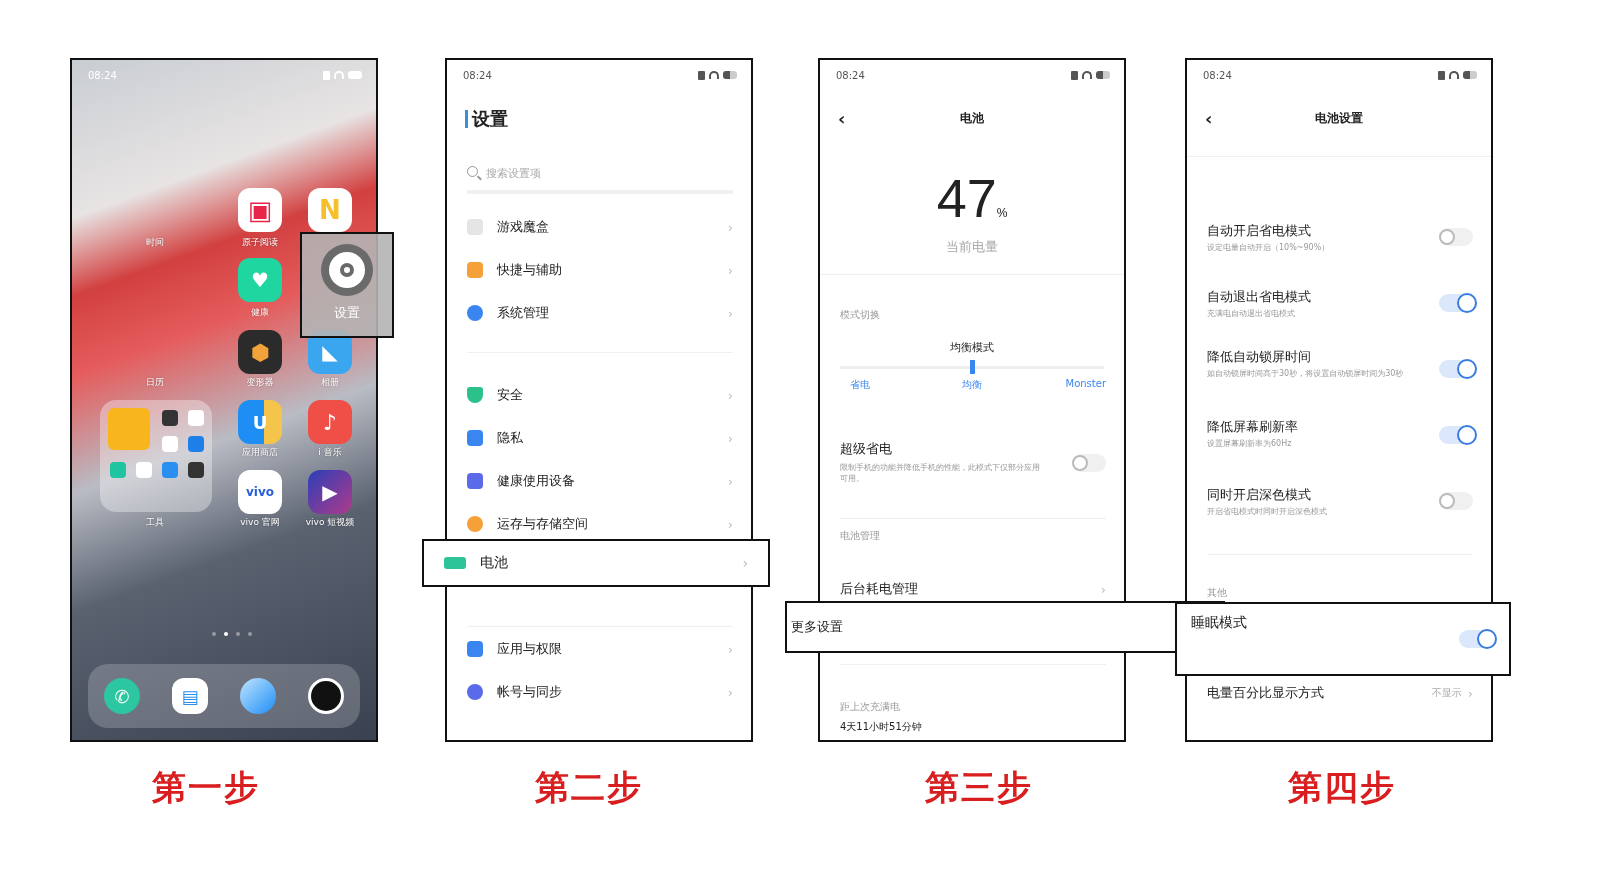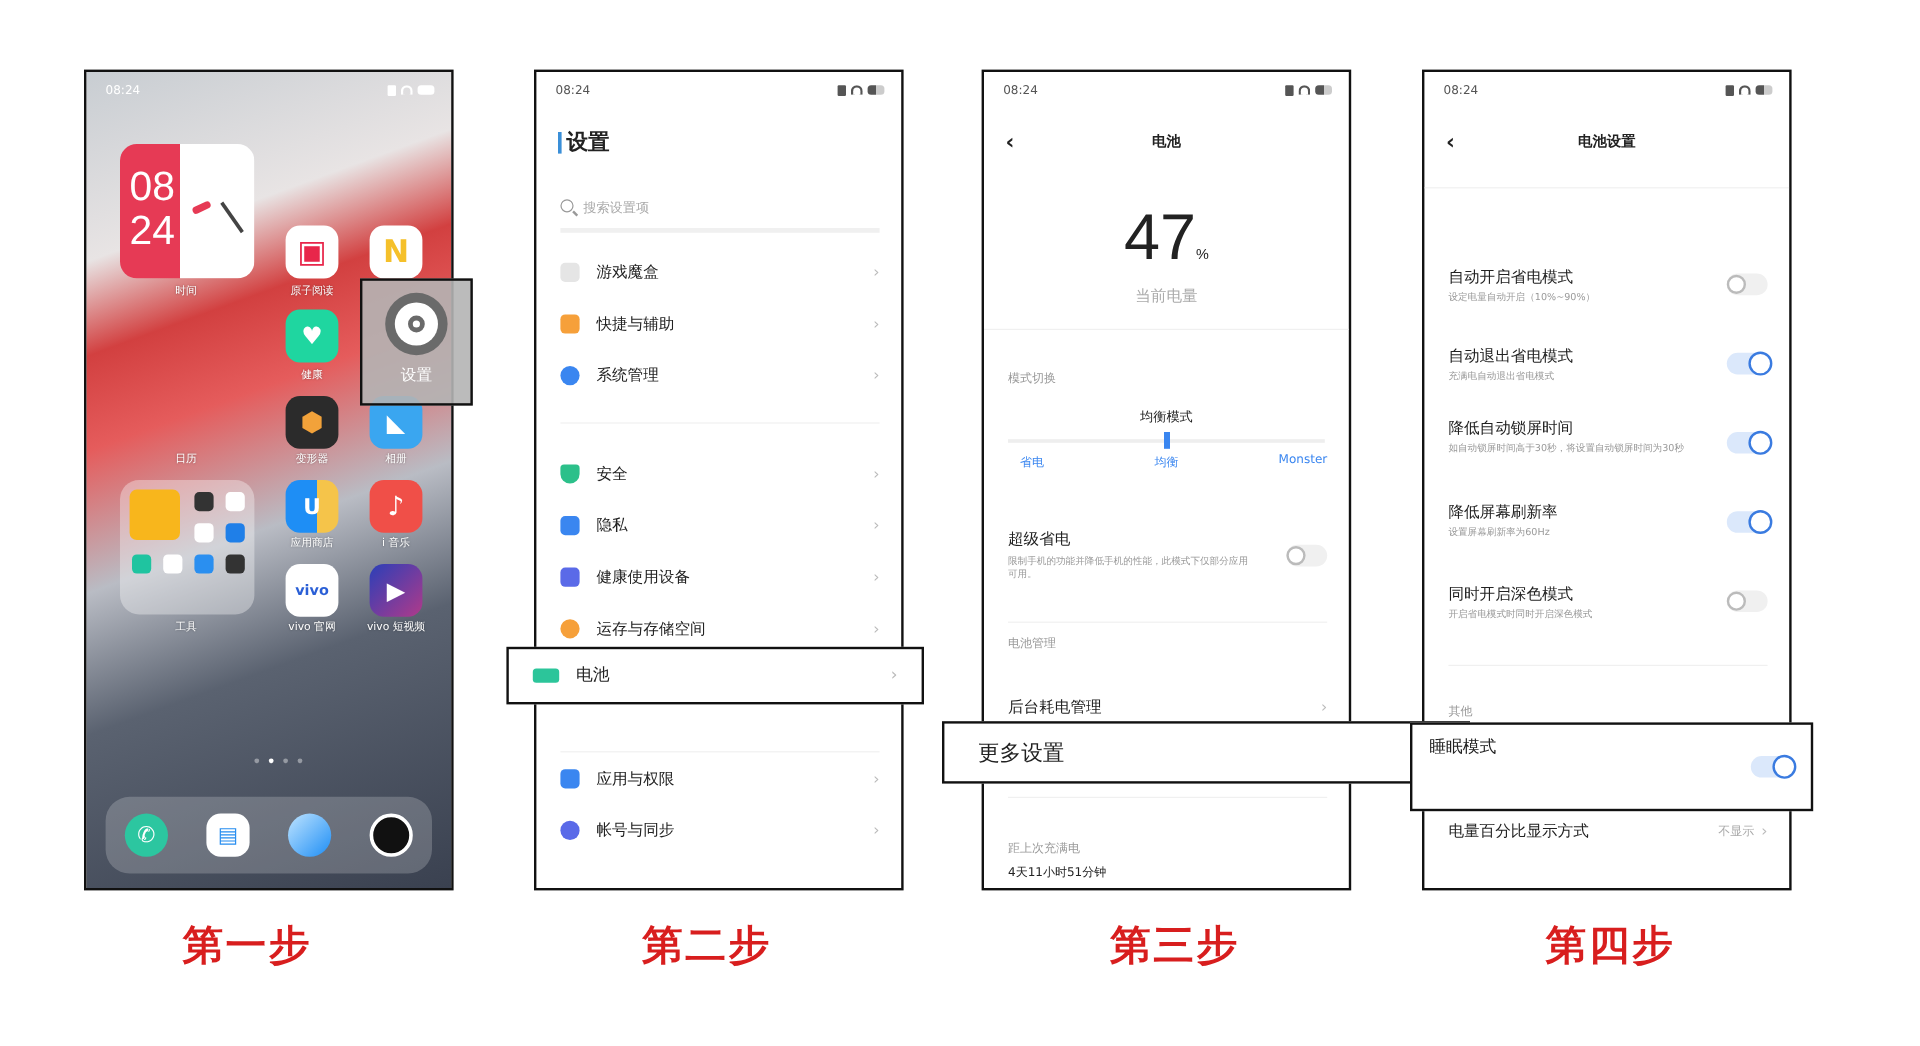--- a/index.html
+++ b/index.html
@@ -77,30 +77,20 @@
 
 <div class="phone" id="p1">
   <div class="status">
     <span>08:24</span>
     <span class="icons">
         <span class="sim"></span>
         <span class="wifi"></span>
         <span class="batt"></span>
       </span>
   </div>
-  <div class="widget-clock">
-    <div class="l">
-        <div>08</div>
-        <div>24</div>
-      </div>
-    <div class="r">
-        <div class="h"></div>
-        <div class="m"></div>
-      </div>
-  </div>
   <div class="lbl" style="left:48px;top:176px">时间</div>
   <div class="lbl" style="left:48px;top:316px">日历</div>
 
   <div class="app" style="left:166px;top:128px;background:#fff;color:#e8264a;font-size:26px">▣</div>
   <div class="lbl" style="left:153px;top:176px">原子阅读</div>
   <div class="app" style="left:236px;top:128px;background:#fff;color:#f5c02a;font-size:26px">N</div>
 
   <div class="app" style="left:166px;top:198px;background:#1fd6a0;color:#fff;font-size:20px">♥</div>
   <div class="lbl" style="left:153px;top:246px">健康</div>
 
@@ -253,21 +243,21 @@
   <div class="sep" style="top:458px"></div>
   <div class="sec" style="top:469px">电池管理</div>
   <div class="row" style="top:516px">
       <span>后台耗电管理</span>
       <span class="chev">›</span>
     </div>
   <div class="sep" style="top:604px"></div>
   <div class="sec" style="top:640px">距上次充满电</div>
   <div style="position:absolute;left:20px;top:660px;font-size:10px">4天11小时51分钟</div>
 </div>
-<div class="box-hl" style="left:785px;top:601px;width:440px;height:52px;padding:0 28px;font-size:18px">
+<div class="box-hl" style="left:785px;top:601px;width:440px;height:52px;padding:0 4px;font-size:13px">
   <span>更多设置</span>
   <span style="margin-left:auto;color:#bbb">›</span>
 </div>
 
 <div class="phone" id="p4">
   <div class="status">
     <span>08:24</span>
     <span class="icons">
         <span class="sim"></span>
         <span class="wifi"></span>

